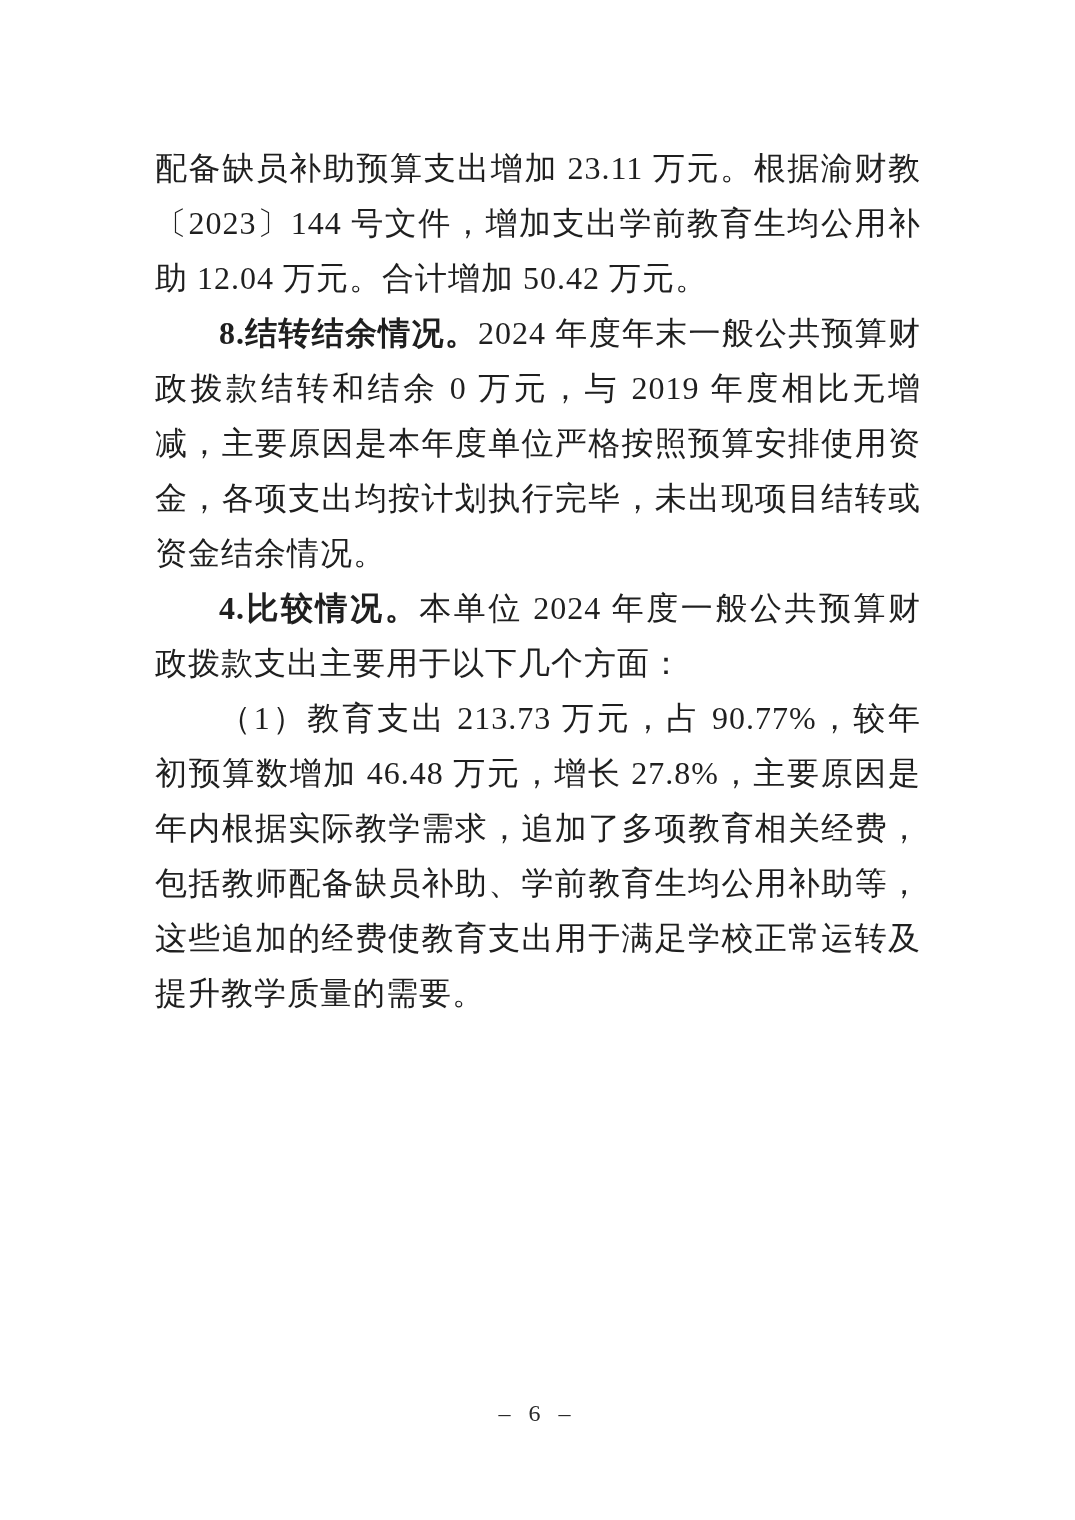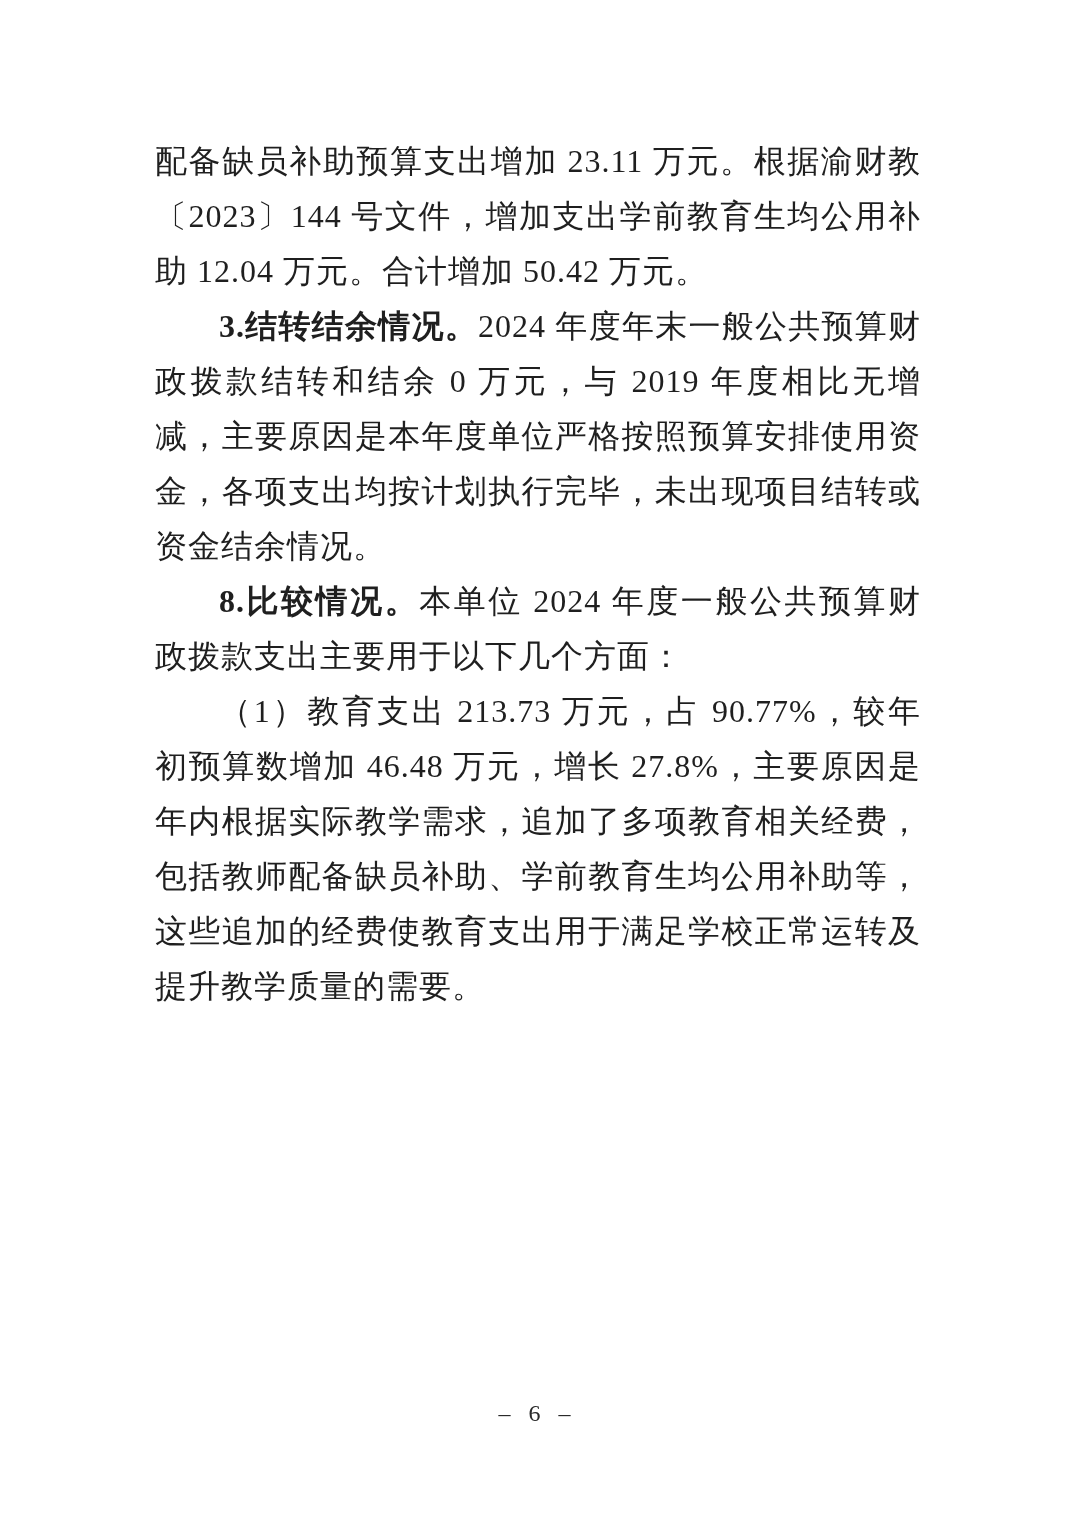--- a/index.html
+++ b/index.html
@@ -11,21 +11,21 @@
     position: relative;
     width: 1075px;
     height: 1520px;
     background: #ffffff;
     overflow: hidden;
     font-family: "Liberation Serif", "DejaVu Serif", serif;
     color: #1f1f1f;
   }
   .doc-body {
     position: absolute;
-    top: 134px;
+    top: 141px;
     left: 155px;
     width: 766px;
   }
   .para {
     margin: 0;
     font-size: 32px;
     line-height: 55px;
     letter-spacing: 1px;
     text-align: justify;
     text-justify: inter-ideograph;
@@ -56,23 +56,23 @@
 </style>
 </head>
 <body>
 
 <div class="page">
 
   <div class="doc-body">
 
     <p class="para"><span class="seg">配备缺员补助预算支出增加 23.11 万元。根据渝财教〔2023〕144 号文件，增加支出学前教育生均公用补助 12.04 万元。合计增加 50.42 万元。</span></p>
 
-    <p class="para indent"><span class="seg-bold">3.结转结余情况。</span><span class="seg">2024 年度年末一般公共预算财政拨款结转和结余 0 万元，与 2019 年度相比无增减，主要原因是本年度单位严格按照预算安排使用资金，各项支出均按计划执行完毕，未出现项目结转或资金结余情况。</span></p>
+    <p class="para indent"><span class="seg-bold">8.结转结余情况。</span><span class="seg">2024 年度年末一般公共预算财政拨款结转和结余 0 万元，与 2019 年度相比无增减，主要原因是本年度单位严格按照预算安排使用资金，各项支出均按计划执行完毕，未出现项目结转或资金结余情况。</span></p>
 
-    <p class="para indent"><span class="seg-bold">8.比较情况。</span><span class="seg">本单位 2024 年度一般公共预算财政拨款支出主要用于以下几个方面：</span></p>
+    <p class="para indent"><span class="seg-bold">4.比较情况。</span><span class="seg">本单位 2024 年度一般公共预算财政拨款支出主要用于以下几个方面：</span></p>
 
     <p class="para indent"><span class="seg">（1）教育支出 213.73 万元，占 90.77%，较年初预算数增加 46.48 万元，增长 27.8%，主要原因是年内根据实际教学需求，追加了多项教育相关经费，包括教师配备缺员补助、学前教育生均公用补助等，这些追加的经费使教育支出用于满足学校正常运转及提升教学质量的需要。</span></p>
 
 
 
   </div>
 
   <div class="page-footer">
     <span class="page-number">– 6 –</span>
   </div>

